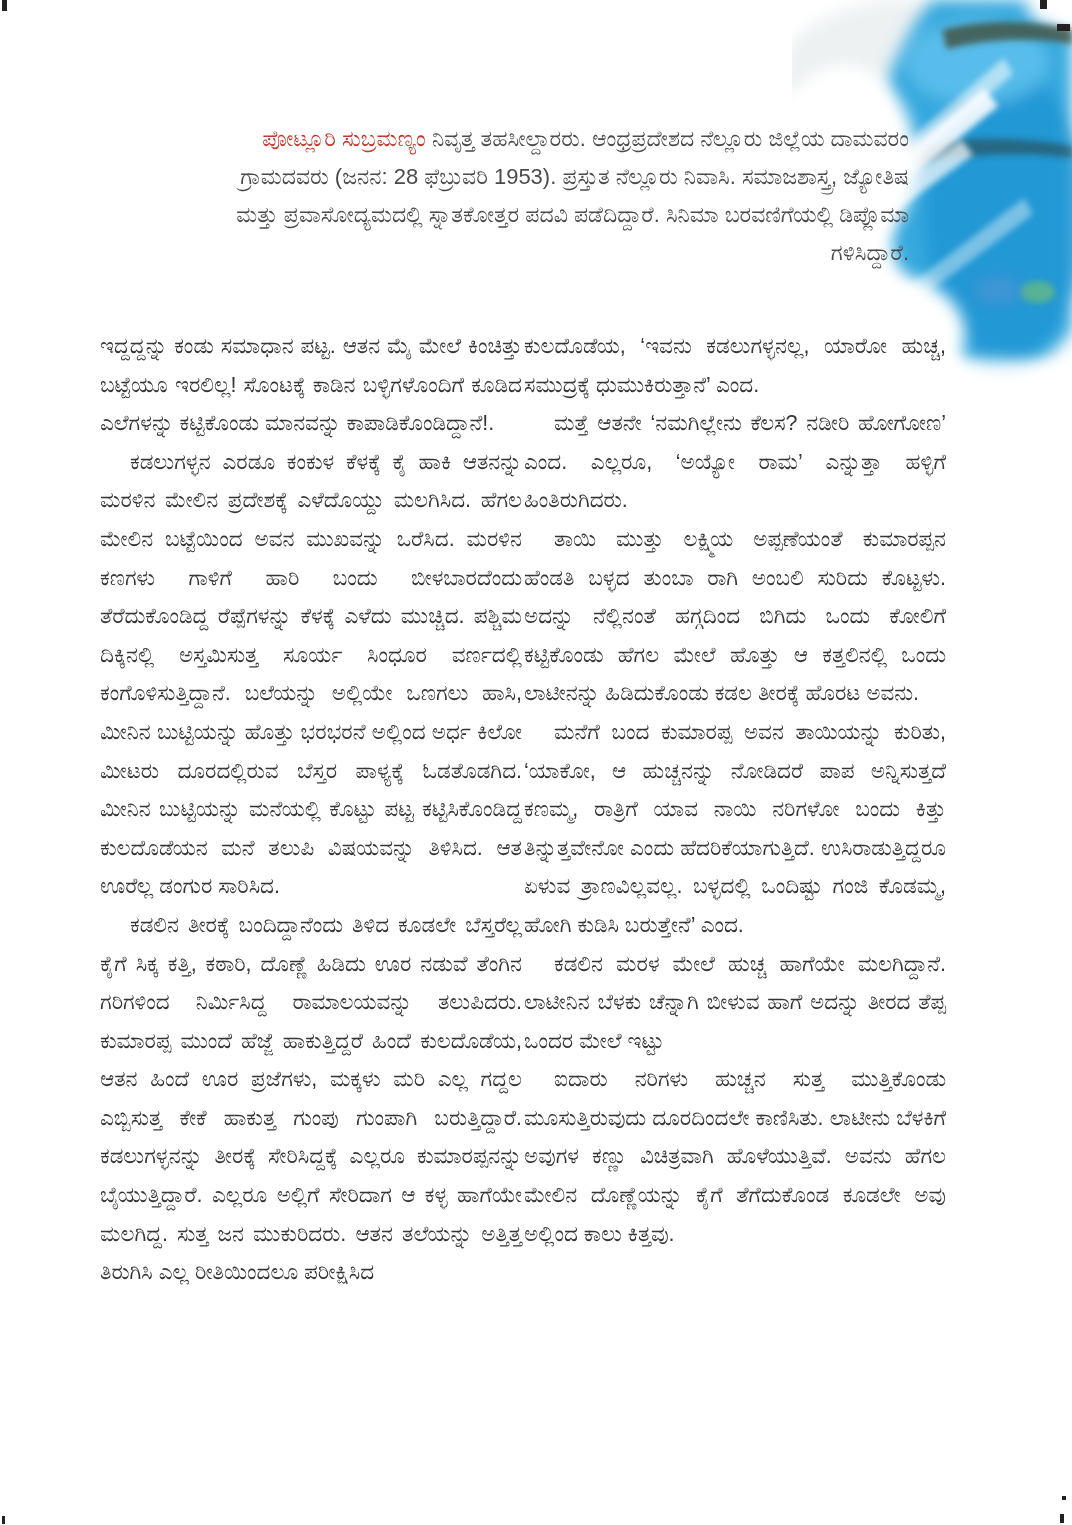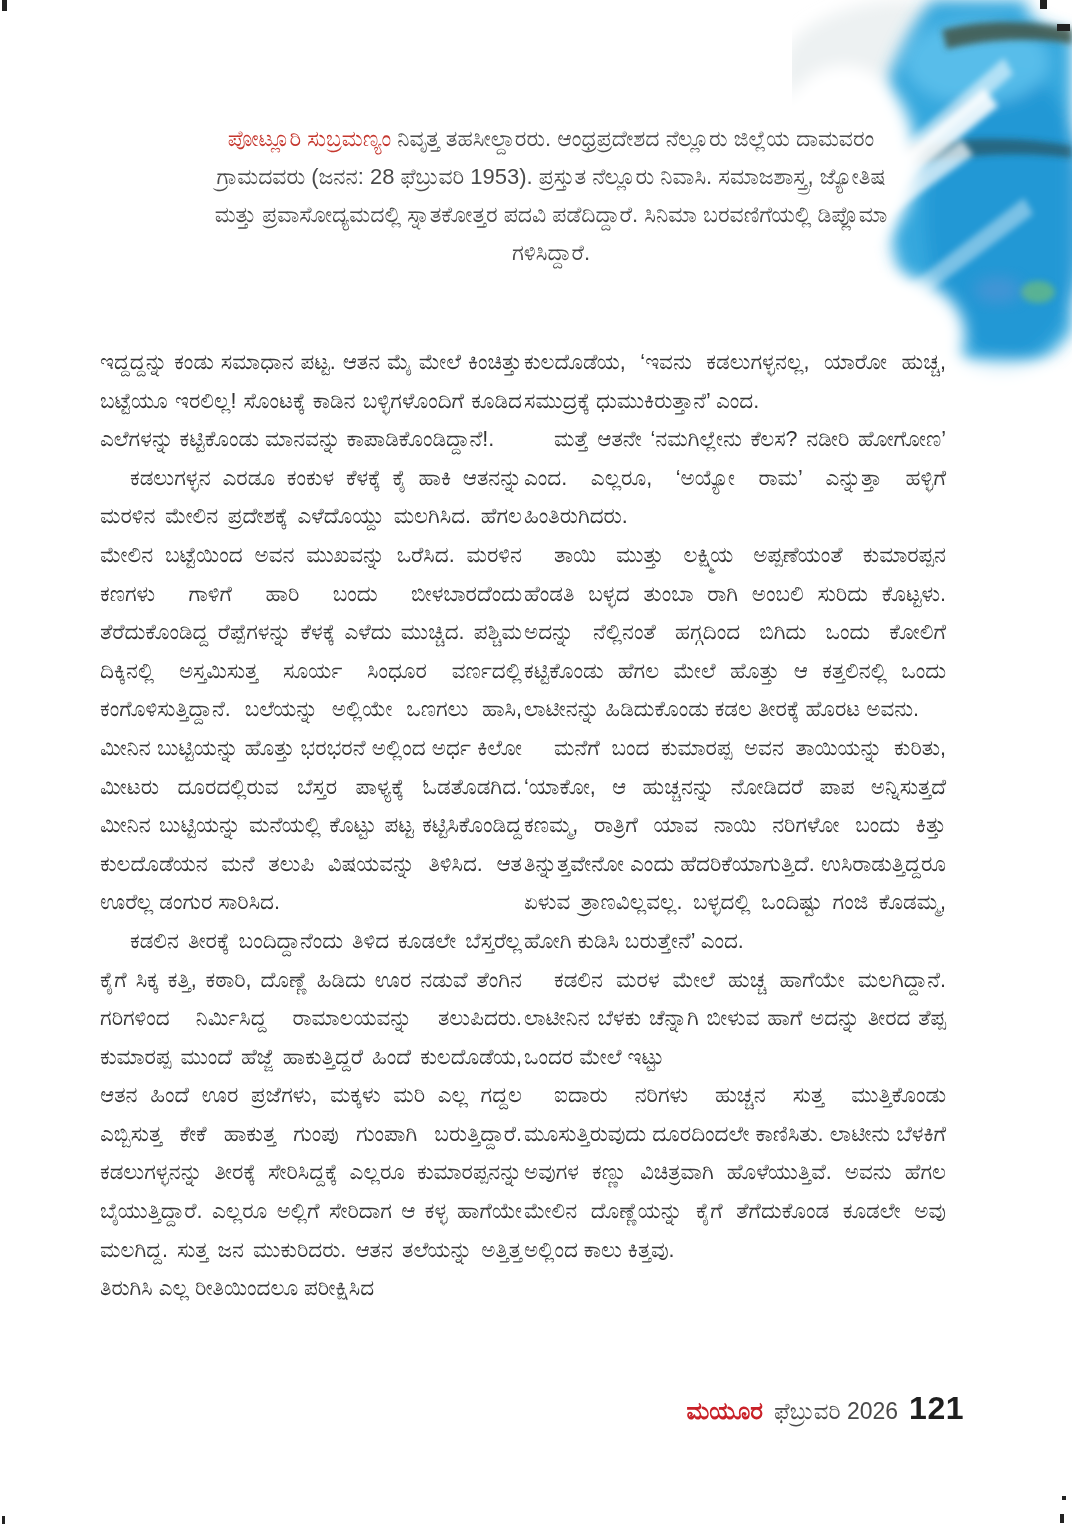--- a/index.html
+++ b/index.html
@@ -18,37 +18,37 @@
     z-index:0;
   }
 
   
   .bio {
     position:absolute;
     left:193px; top:120px; width:716px;
     font-size:22px; line-height:38px;
     color:#4b4b4b;
     z-index:2;
-    text-align:center;
+    text-align:right;
   }
   .bio-name { color:#c5372e; }
 
   
   .col { position:absolute; top:327px; width:422px; z-index:2; }
   .col-left  { left:100px; }
   .col-right { left:524px; }
   .col p {
     margin:0;
     font-size:21.5px;
     line-height:38.6px;
     color:#353535;
     text-align:justify;
     text-indent:30px;
   }
-  .col p.no-indent { text-indent:0;margin-top:16px; }
+  .col p.no-indent { text-indent:0; }
 
   
   .footer {
     position:absolute; top:1390px; right:108px;
     display:flex; align-items:baseline; gap:11px;
     z-index:2;
   }
   .footer .mag    { color:#c92128; font-weight:700; font-size:24px; }
   .footer .issue  { color:#4a4a4a; font-size:23px; }
   .footer .pagenum{ color:#1f1f1f; font-size:32px; font-weight:600; letter-spacing:0.5px; }
@@ -122,25 +122,20 @@
 
   <div class="col col-right">
     <p class="no-indent">ಕುಲದೊಡೆಯ, ‘ಇವನು ಕಡಲುಗಳ್ಳನಲ್ಲ, ಯಾರೋ ಹುಚ್ಚ, ಸಮುದ್ರಕ್ಕೆ ಧುಮುಕಿರುತ್ತಾನೆ’ ಎಂದ.</p>
     <p>ಮತ್ತೆ ಆತನೇ ‘ನಮಗಿಲ್ಲೇನು ಕೆಲಸ? ನಡೀರಿ ಹೋಗೋಣ’ ಎಂದ. ಎಲ್ಲರೂ, ‘ಅಯ್ಯೋ ರಾಮ’ ಎನ್ನುತ್ತಾ ಹಳ್ಳಿಗೆ ಹಿಂತಿರುಗಿದರು.</p>
     <p>ತಾಯಿ ಮುತ್ತು ಲಕ್ಷ್ಮಿಯ ಅಪ್ಪಣೆಯಂತೆ ಕುಮಾರಪ್ಪನ ಹೆಂಡತಿ ಬಳ್ಳದ ತುಂಬಾ ರಾಗಿ ಅಂಬಲಿ ಸುರಿದು ಕೊಟ್ಟಳು. ಅದನ್ನು ನೆಲ್ಲಿನಂತೆ ಹಗ್ಗದಿಂದ ಬಿಗಿದು ಒಂದು ಕೋಲಿಗೆ ಕಟ್ಟಿಕೊಂಡು ಹೆಗಲ ಮೇಲೆ ಹೊತ್ತು ಆ ಕತ್ತಲಿನಲ್ಲಿ ಒಂದು ಲಾಟೀನನ್ನು ಹಿಡಿದುಕೊಂಡು ಕಡಲ ತೀರಕ್ಕೆ ಹೊರಟ ಅವನು.</p>
     <p>ಮನೆಗೆ ಬಂದ ಕುಮಾರಪ್ಪ ಅವನ ತಾಯಿಯನ್ನು ಕುರಿತು, ‘ಯಾಕೋ, ಆ ಹುಚ್ಚನನ್ನು ನೋಡಿದರೆ ಪಾಪ ಅನ್ನಿಸುತ್ತದೆ ಕಣಮ್ಮ, ರಾತ್ರಿಗೆ ಯಾವ ನಾಯಿ ನರಿಗಳೋ ಬಂದು ಕಿತ್ತು ತಿನ್ನುತ್ತವೇನೋ ಎಂದು ಹೆದರಿಕೆಯಾಗುತ್ತಿದೆ. ಉಸಿರಾಡುತ್ತಿದ್ದರೂ ಏಳುವ ತ್ರಾಣವಿಲ್ಲವಲ್ಲ. ಬಳ್ಳದಲ್ಲಿ ಒಂದಿಷ್ಟು ಗಂಜಿ ಕೊಡಮ್ಮ, ಹೋಗಿ ಕುಡಿಸಿ ಬರುತ್ತೇನೆ’ ಎಂದ.</p>
     <p>ಕಡಲಿನ ಮರಳ ಮೇಲೆ ಹುಚ್ಚ ಹಾಗೆಯೇ ಮಲಗಿದ್ದಾನೆ. ಲಾಟೀನಿನ ಬೆಳಕು ಚೆನ್ನಾಗಿ ಬೀಳುವ ಹಾಗೆ ಅದನ್ನು ತೀರದ ತೆಪ್ಪ ಒಂದರ ಮೇಲೆ ಇಟ್ಟು</p>
     <p>ಐದಾರು ನರಿಗಳು ಹುಚ್ಚನ ಸುತ್ತ ಮುತ್ತಿಕೊಂಡು ಮೂಸುತ್ತಿರುವುದು ದೂರದಿಂದಲೇ ಕಾಣಿಸಿತು. ಲಾಟೀನು ಬೆಳಕಿಗೆ ಅವುಗಳ ಕಣ್ಣು ವಿಚಿತ್ರವಾಗಿ ಹೊಳೆಯುತ್ತಿವೆ. ಅವನು ಹೆಗಲ ಮೇಲಿನ ದೊಣ್ಣೆಯನ್ನು ಕೈಗೆ ತೆಗೆದುಕೊಂಡ ಕೂಡಲೇ ಅವು ಅಲ್ಲಿಂದ ಕಾಲು ಕಿತ್ತವು.</p>
   </div>
 
-  <div class="footer">
-    <span class="mag">ಮಯೂರ</span>
-    <span class="issue">ಫೆಬ್ರುವರಿ 2026</span>
-    <span class="pagenum">121</span>
-  </div>
 
   <div class="mark mark-tl"></div>
   <div class="mark mark-tr1"></div>
   <div class="mark mark-tr2"></div>
   <div class="mark mark-bl"></div>
   <div class="mark mark-br"></div>
   <div class="mark mark-r"></div>
 
 </div>
 

